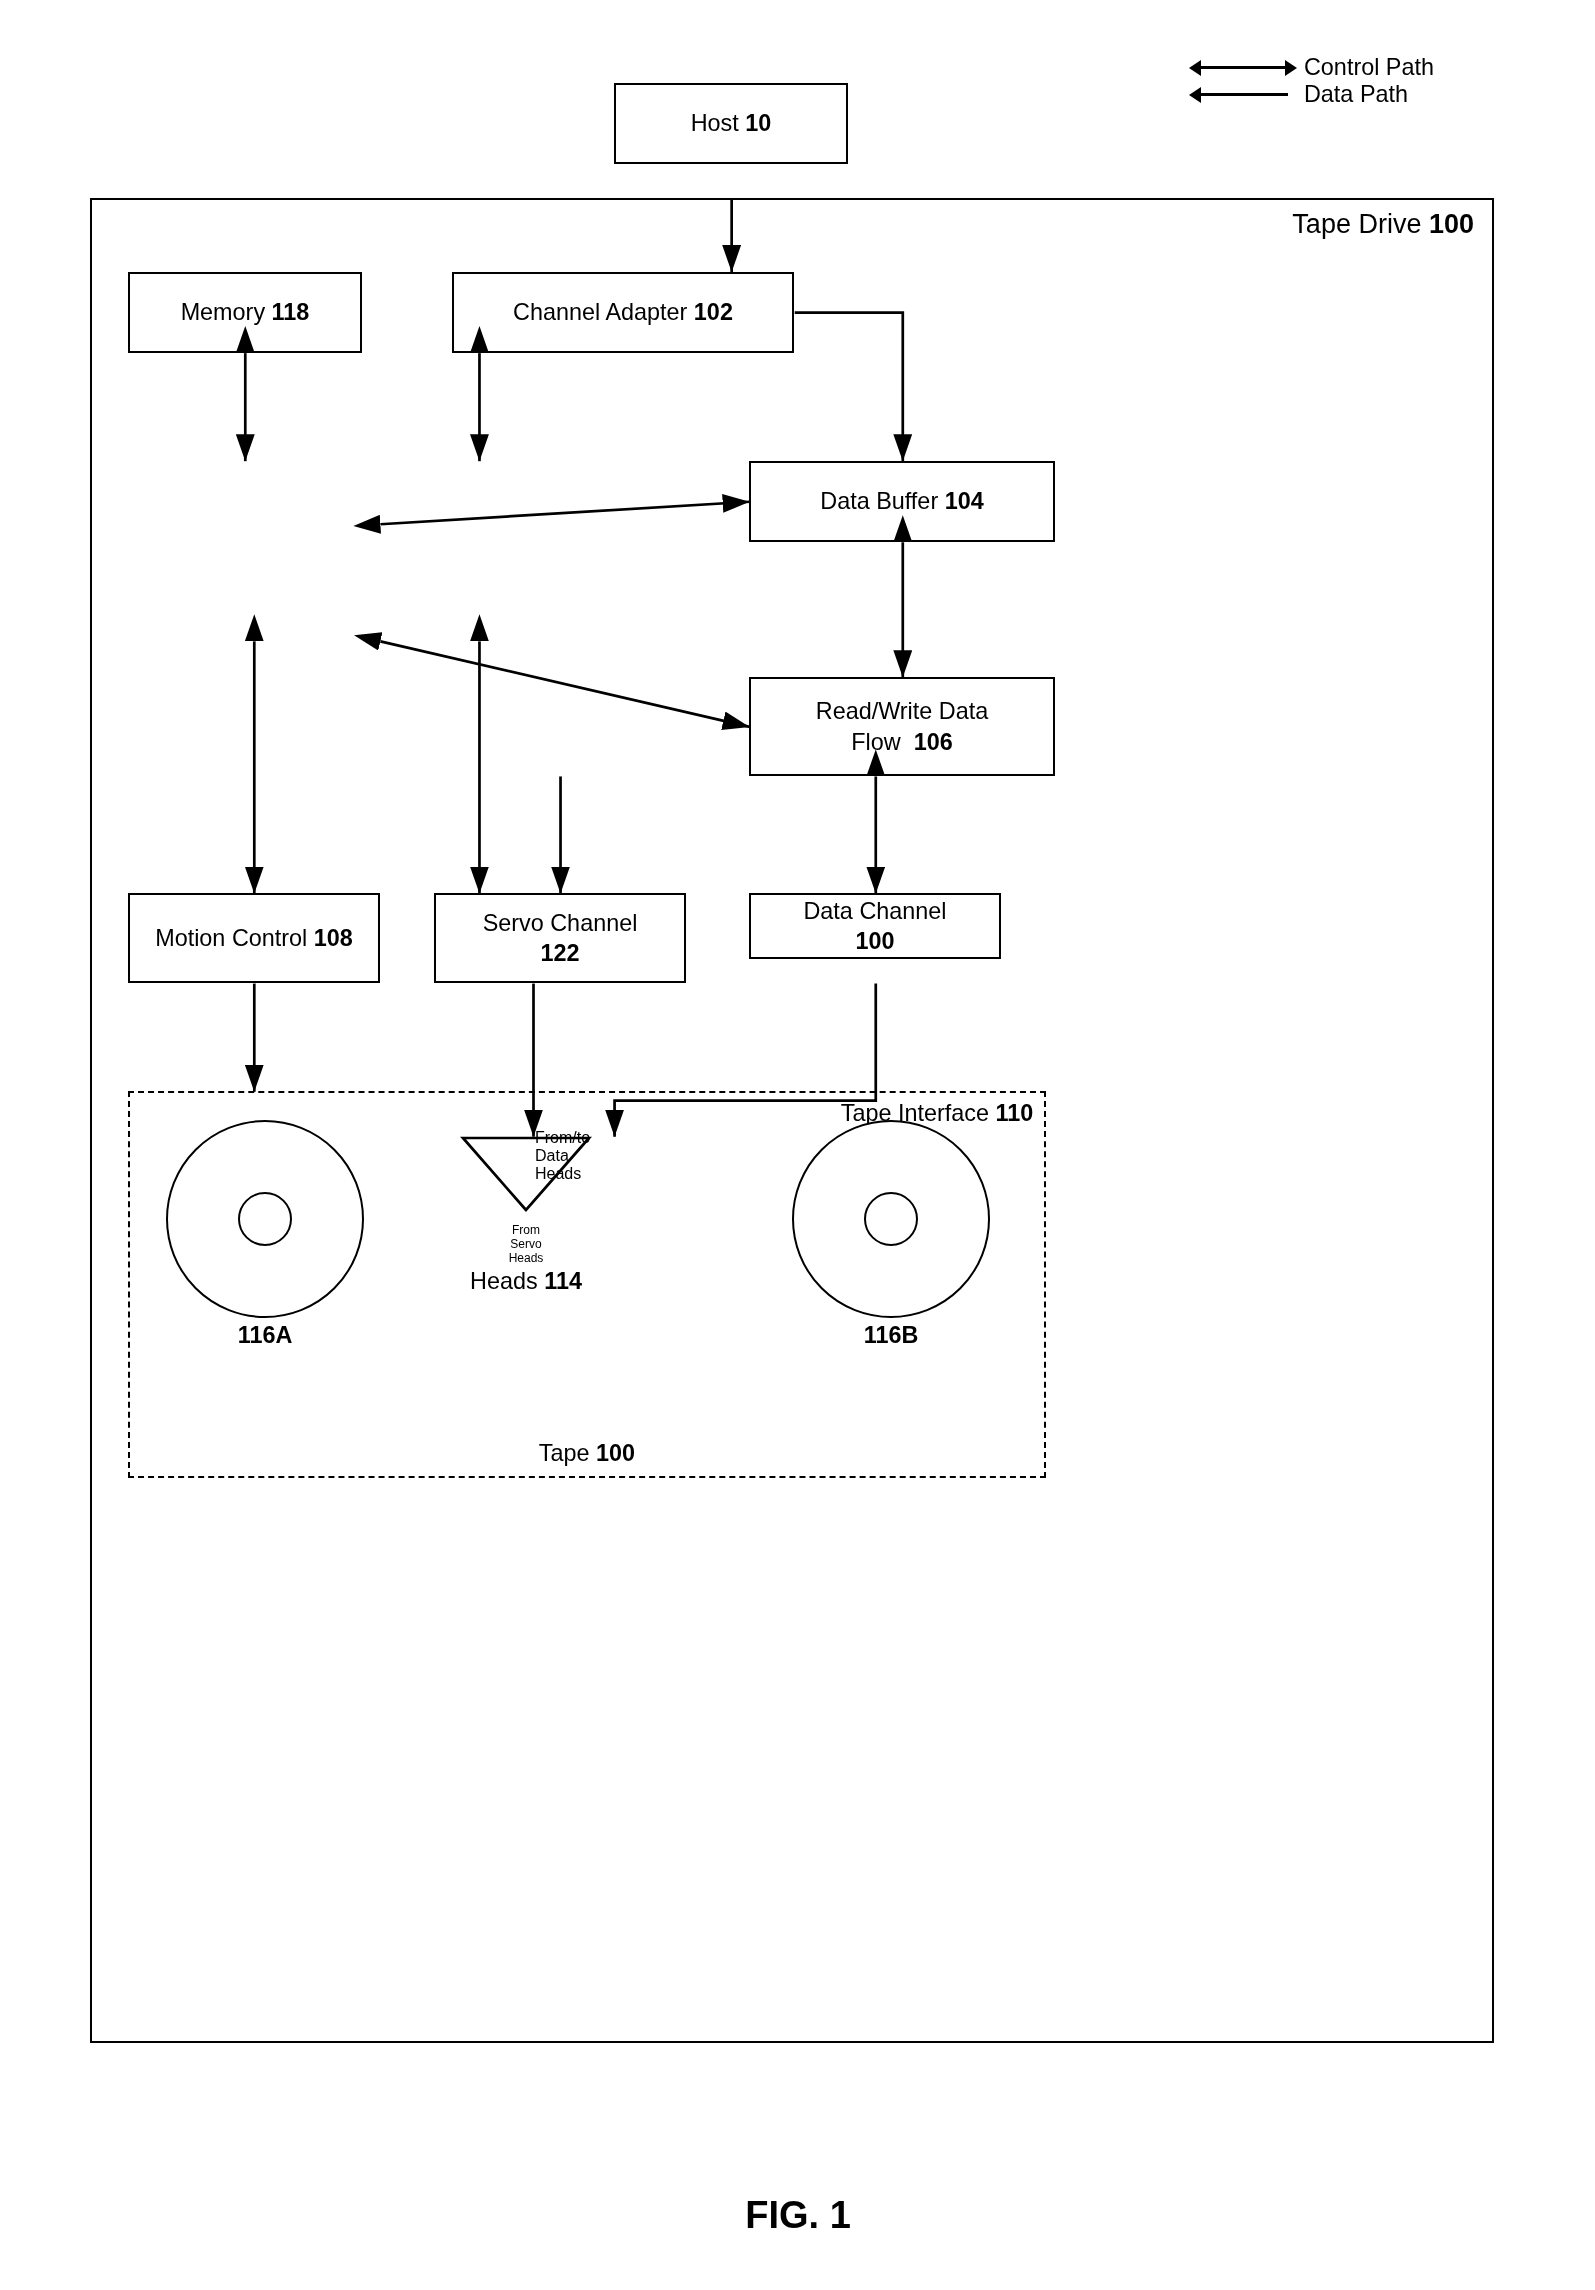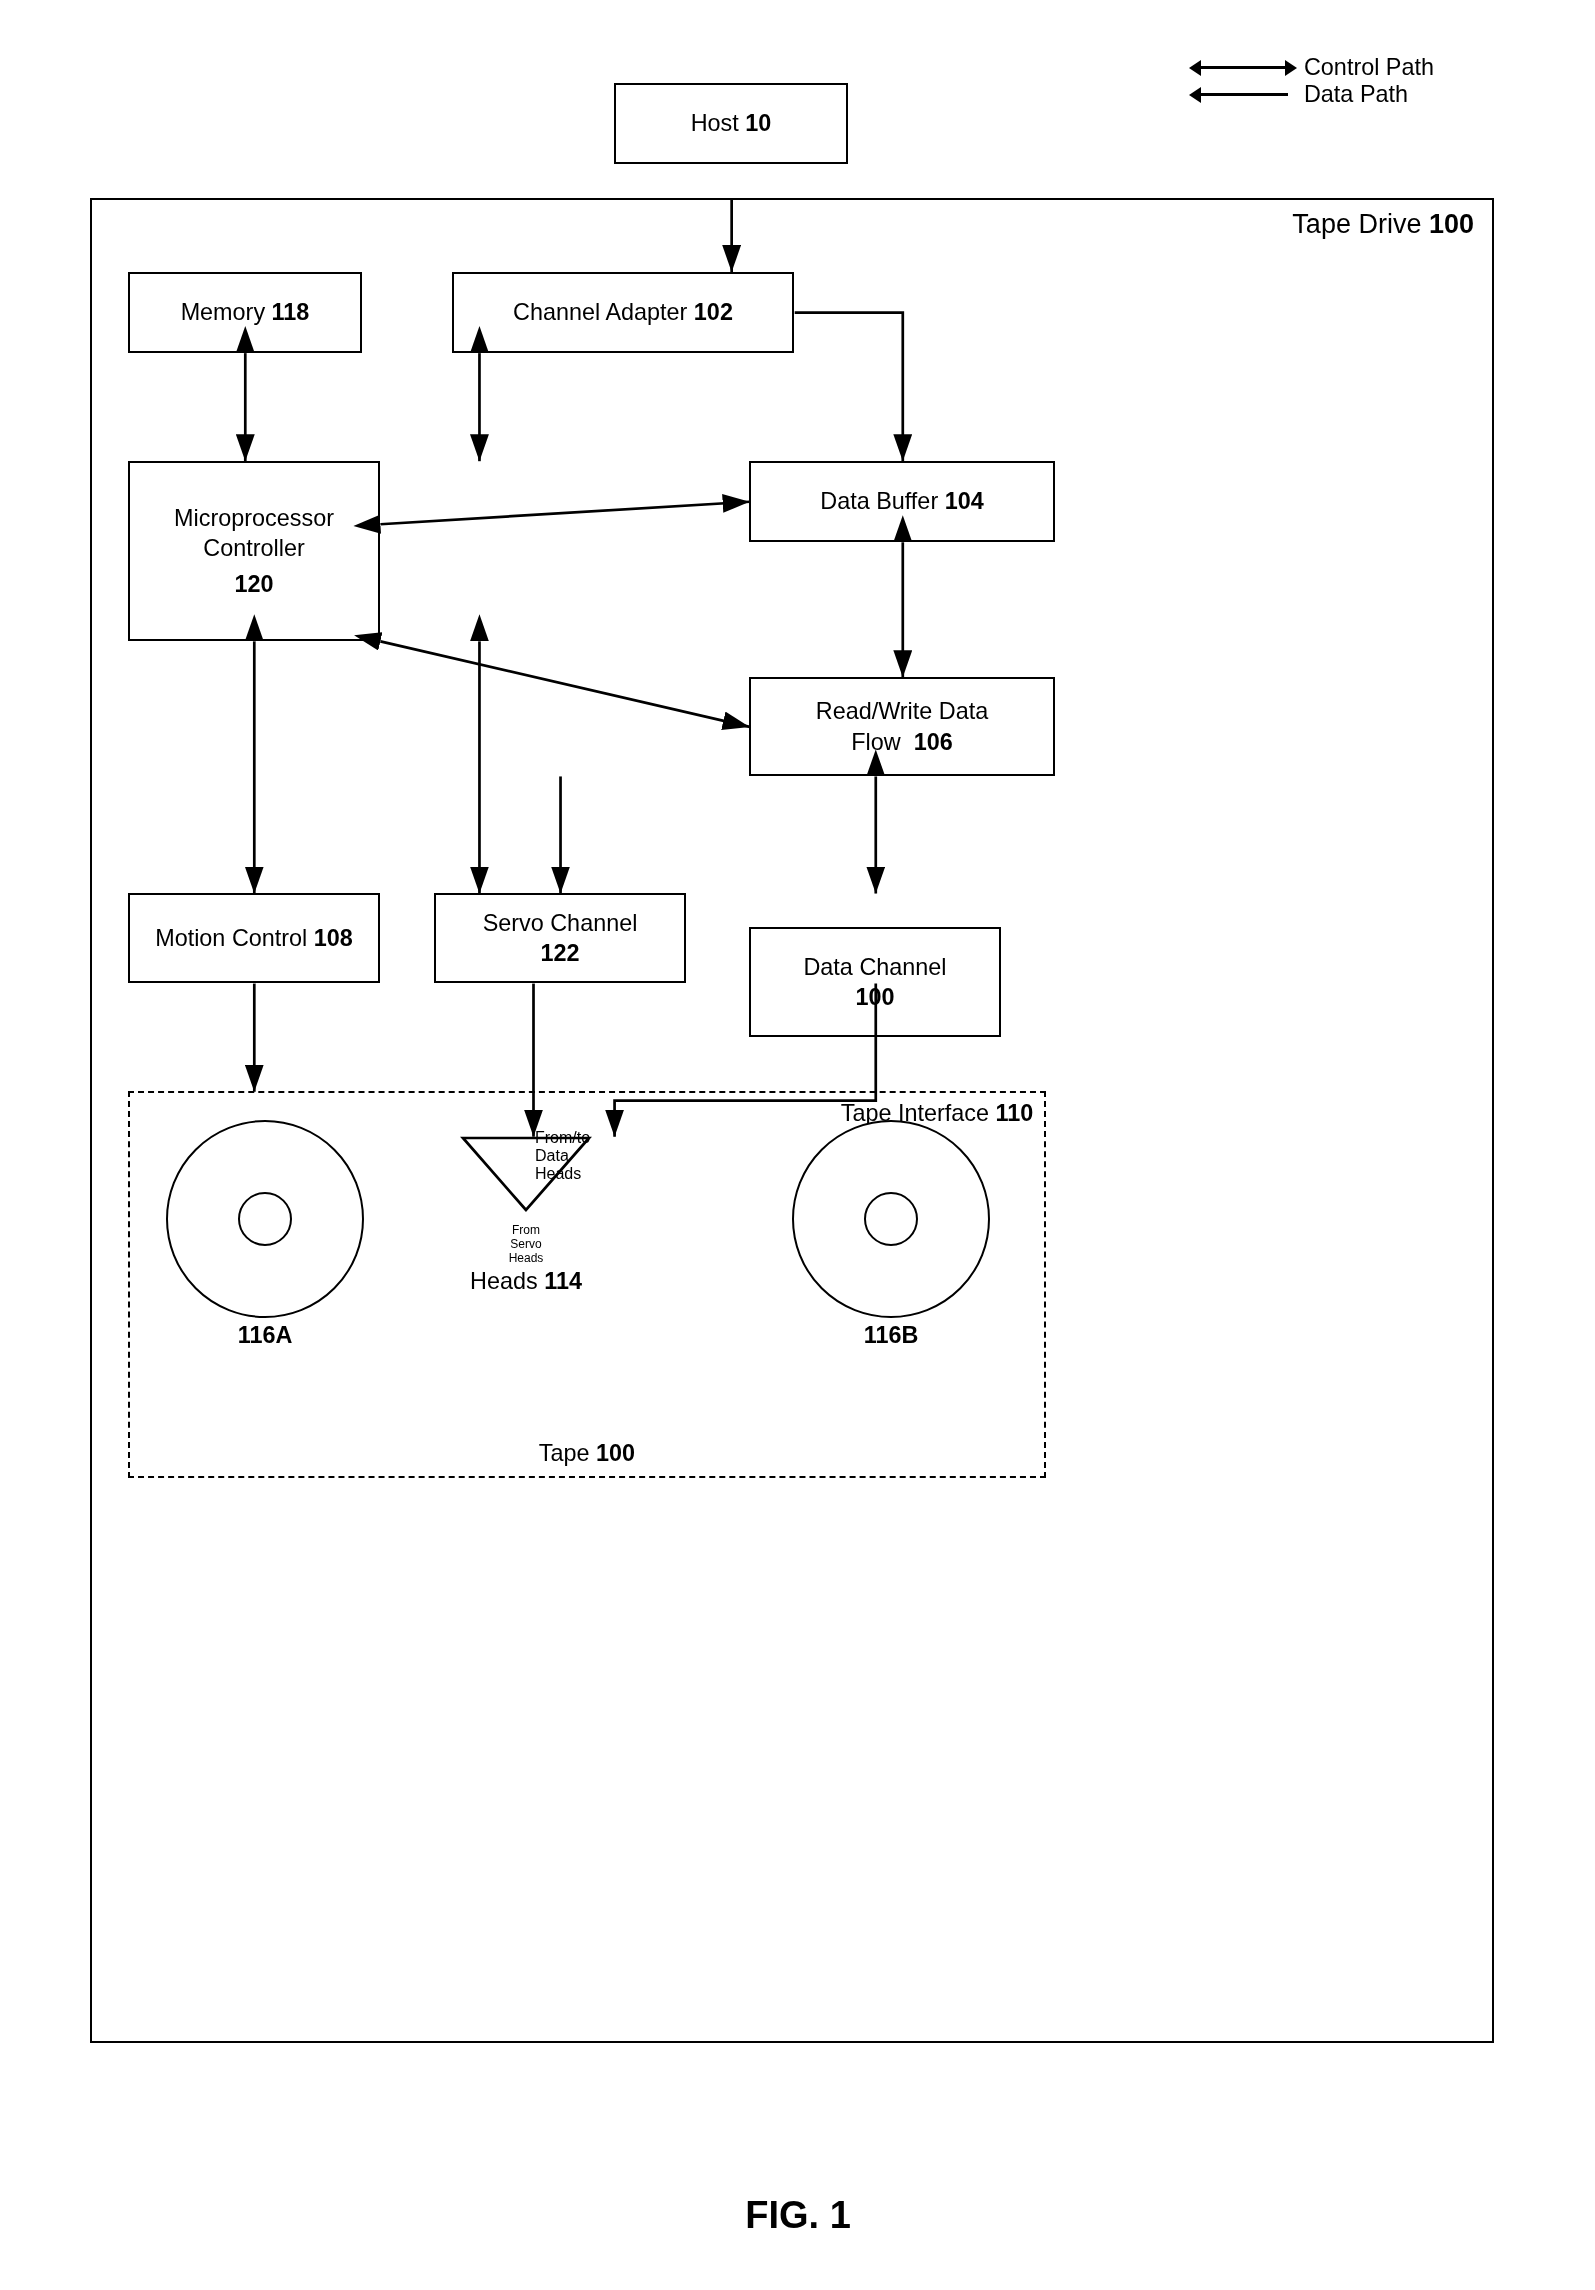--- a/index.html
+++ b/index.html
@@ -159,24 +159,24 @@
     
     .box-servo-channel {
       top: 693px;
       left: 342px;
       width: 252px;
       height: 90px;
     }
 
     
     .box-data-channel {
-      top: 727px;
+      top: 693px;
       left: 657px;
       width: 252px;
-      height: 110px;
+      height: 66px;
     }
 
     
     .box-motion-control {
       top: 693px;
       left: 36px;
       width: 252px;
       height: 90px;
     }
 
@@ -262,26 +262,20 @@
     </div>
 
     <div class="box box-memory">
       <span>Memory</span>&nbsp;<span class="num">118</span>
     </div>
 
     <div class="box box-channel-adapter">
       <span>Channel Adapter</span>&nbsp;<span class="num">102</span>
     </div>
 
-    <div class="box box-microprocessor">
-      <div>
-        <div>Microprocessor<br>Controller</div>
-        <div class="num" style="margin-top:5.4px;">120</div>
-      </div>
-    </div>
 
     <div class="box box-data-buffer">
       <span>Data Buffer</span>&nbsp;<span class="num">104</span>
     </div>
 
     <div class="box box-rw-data-flow">
       <div>
         <span>Read/Write Data<br>Flow</span>
         &nbsp;<span class="num">106</span>
       </div>

